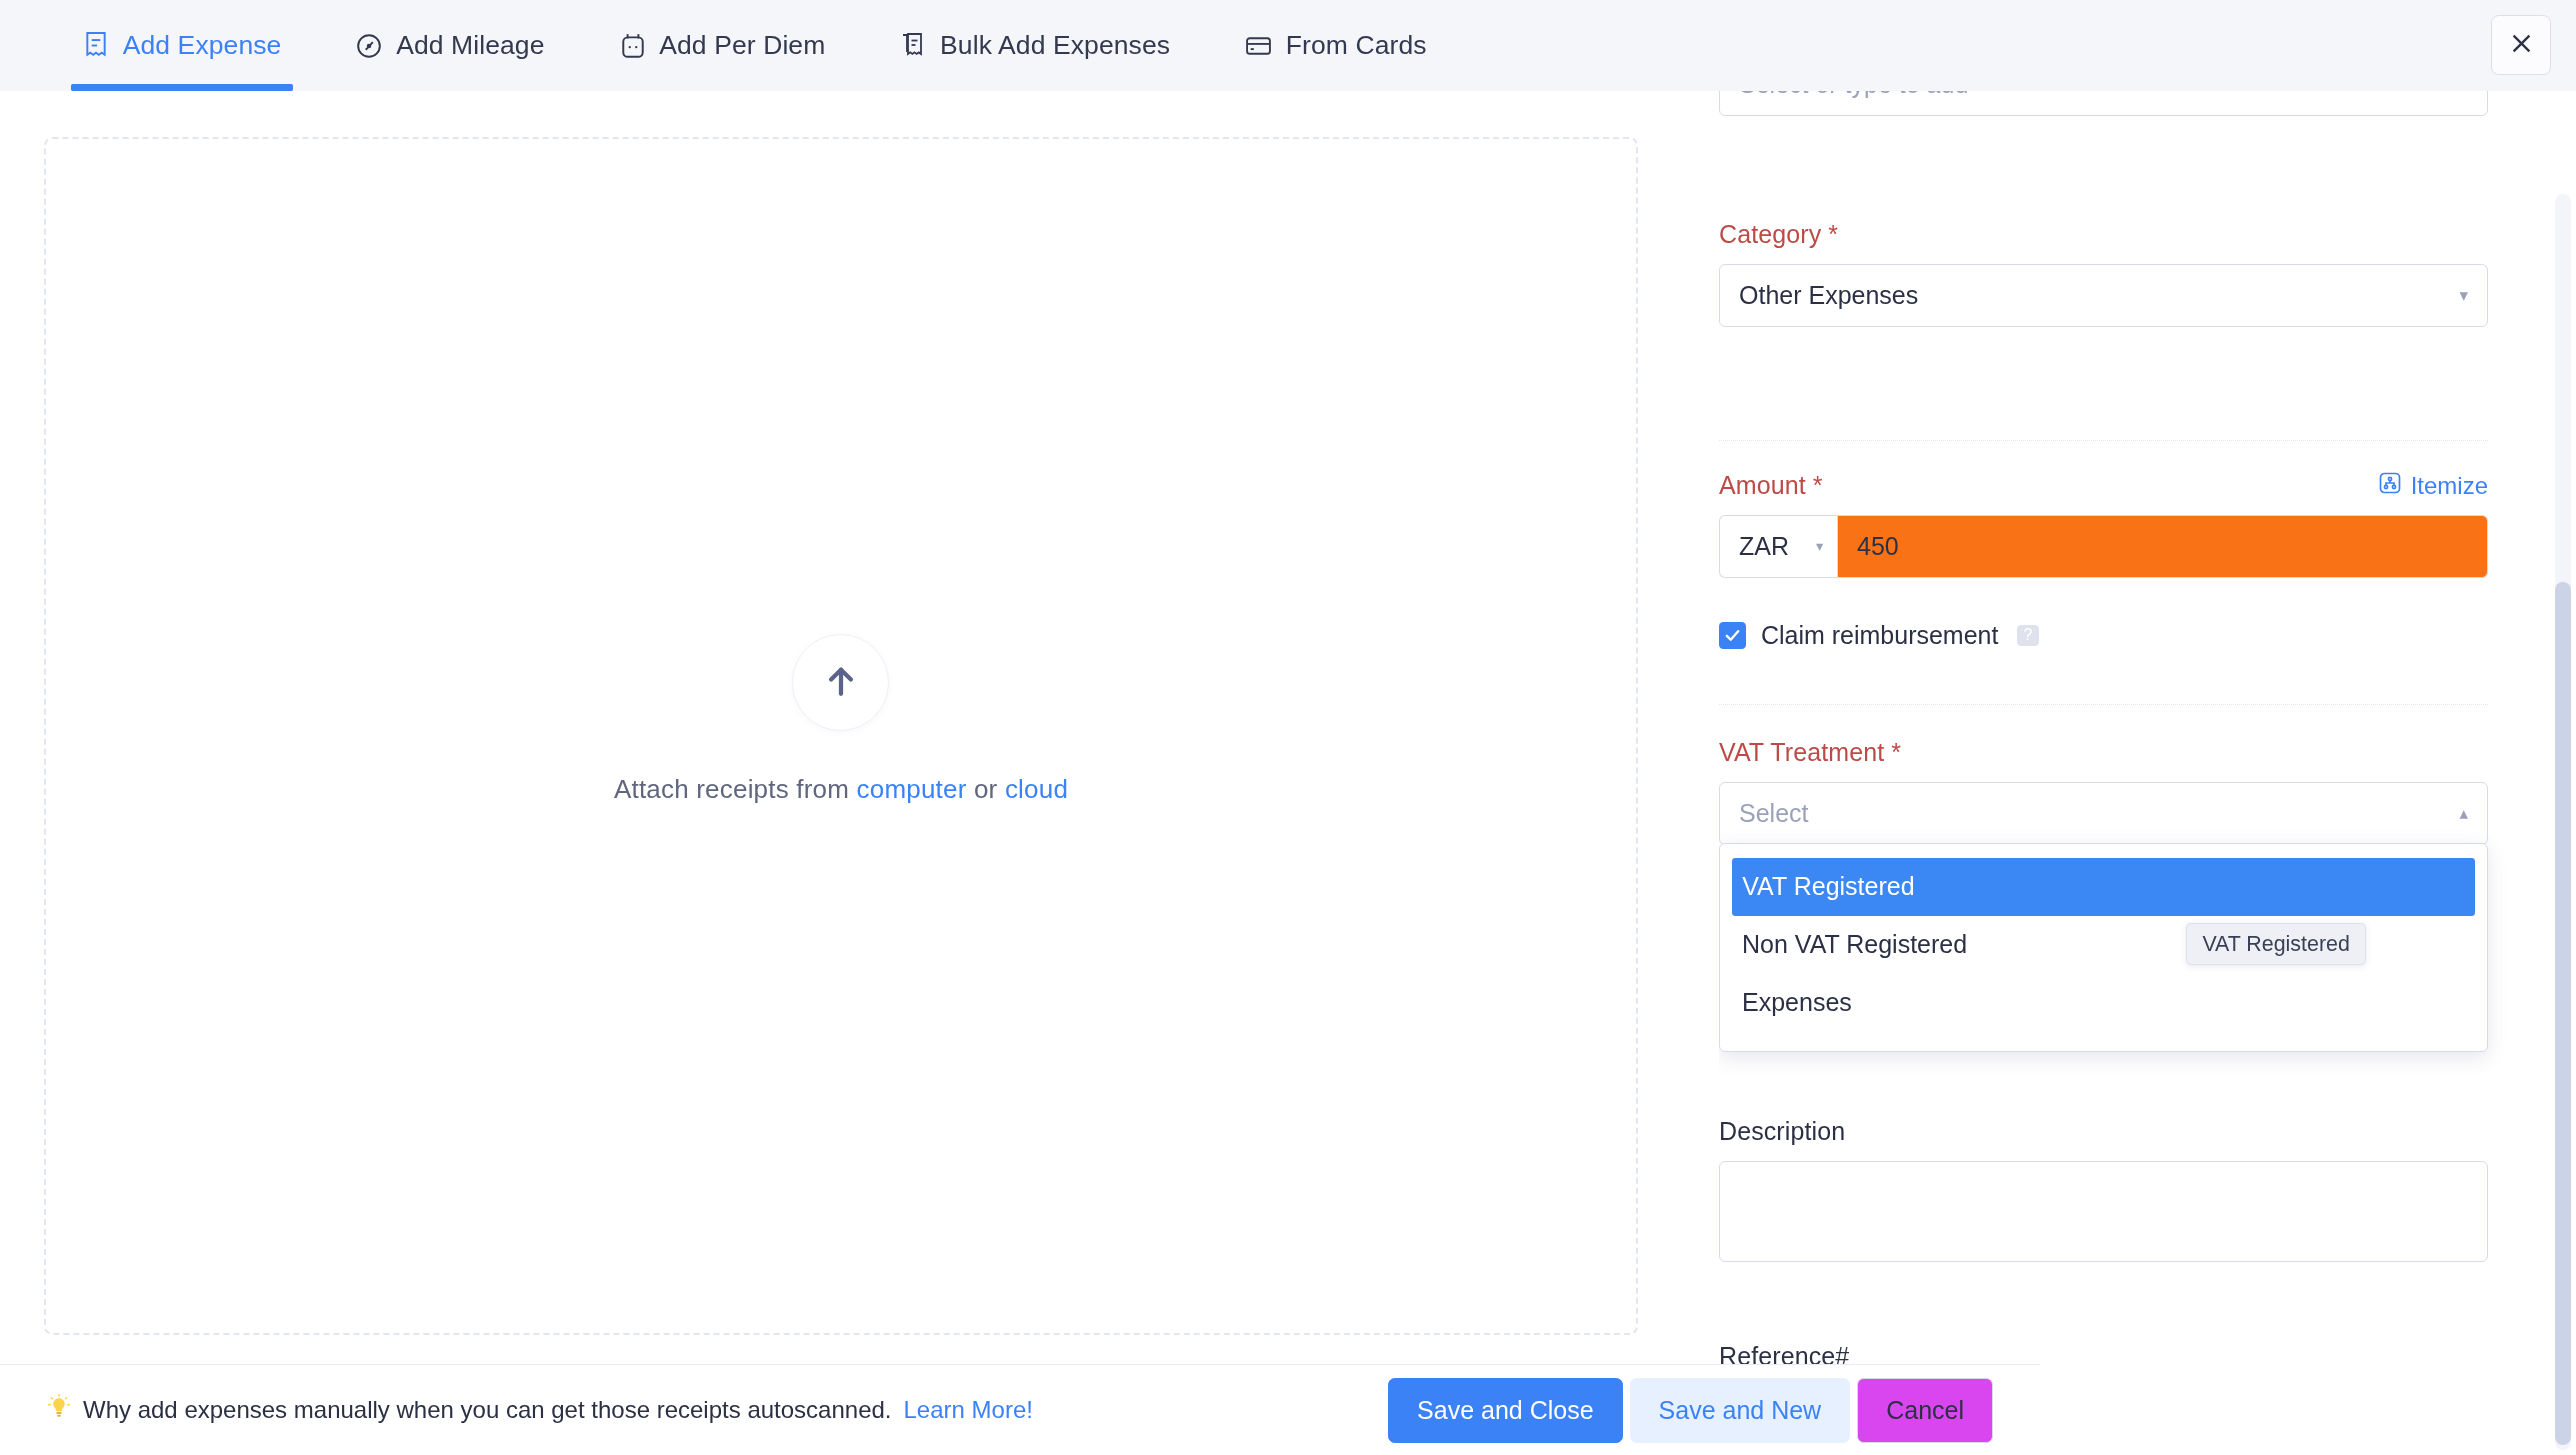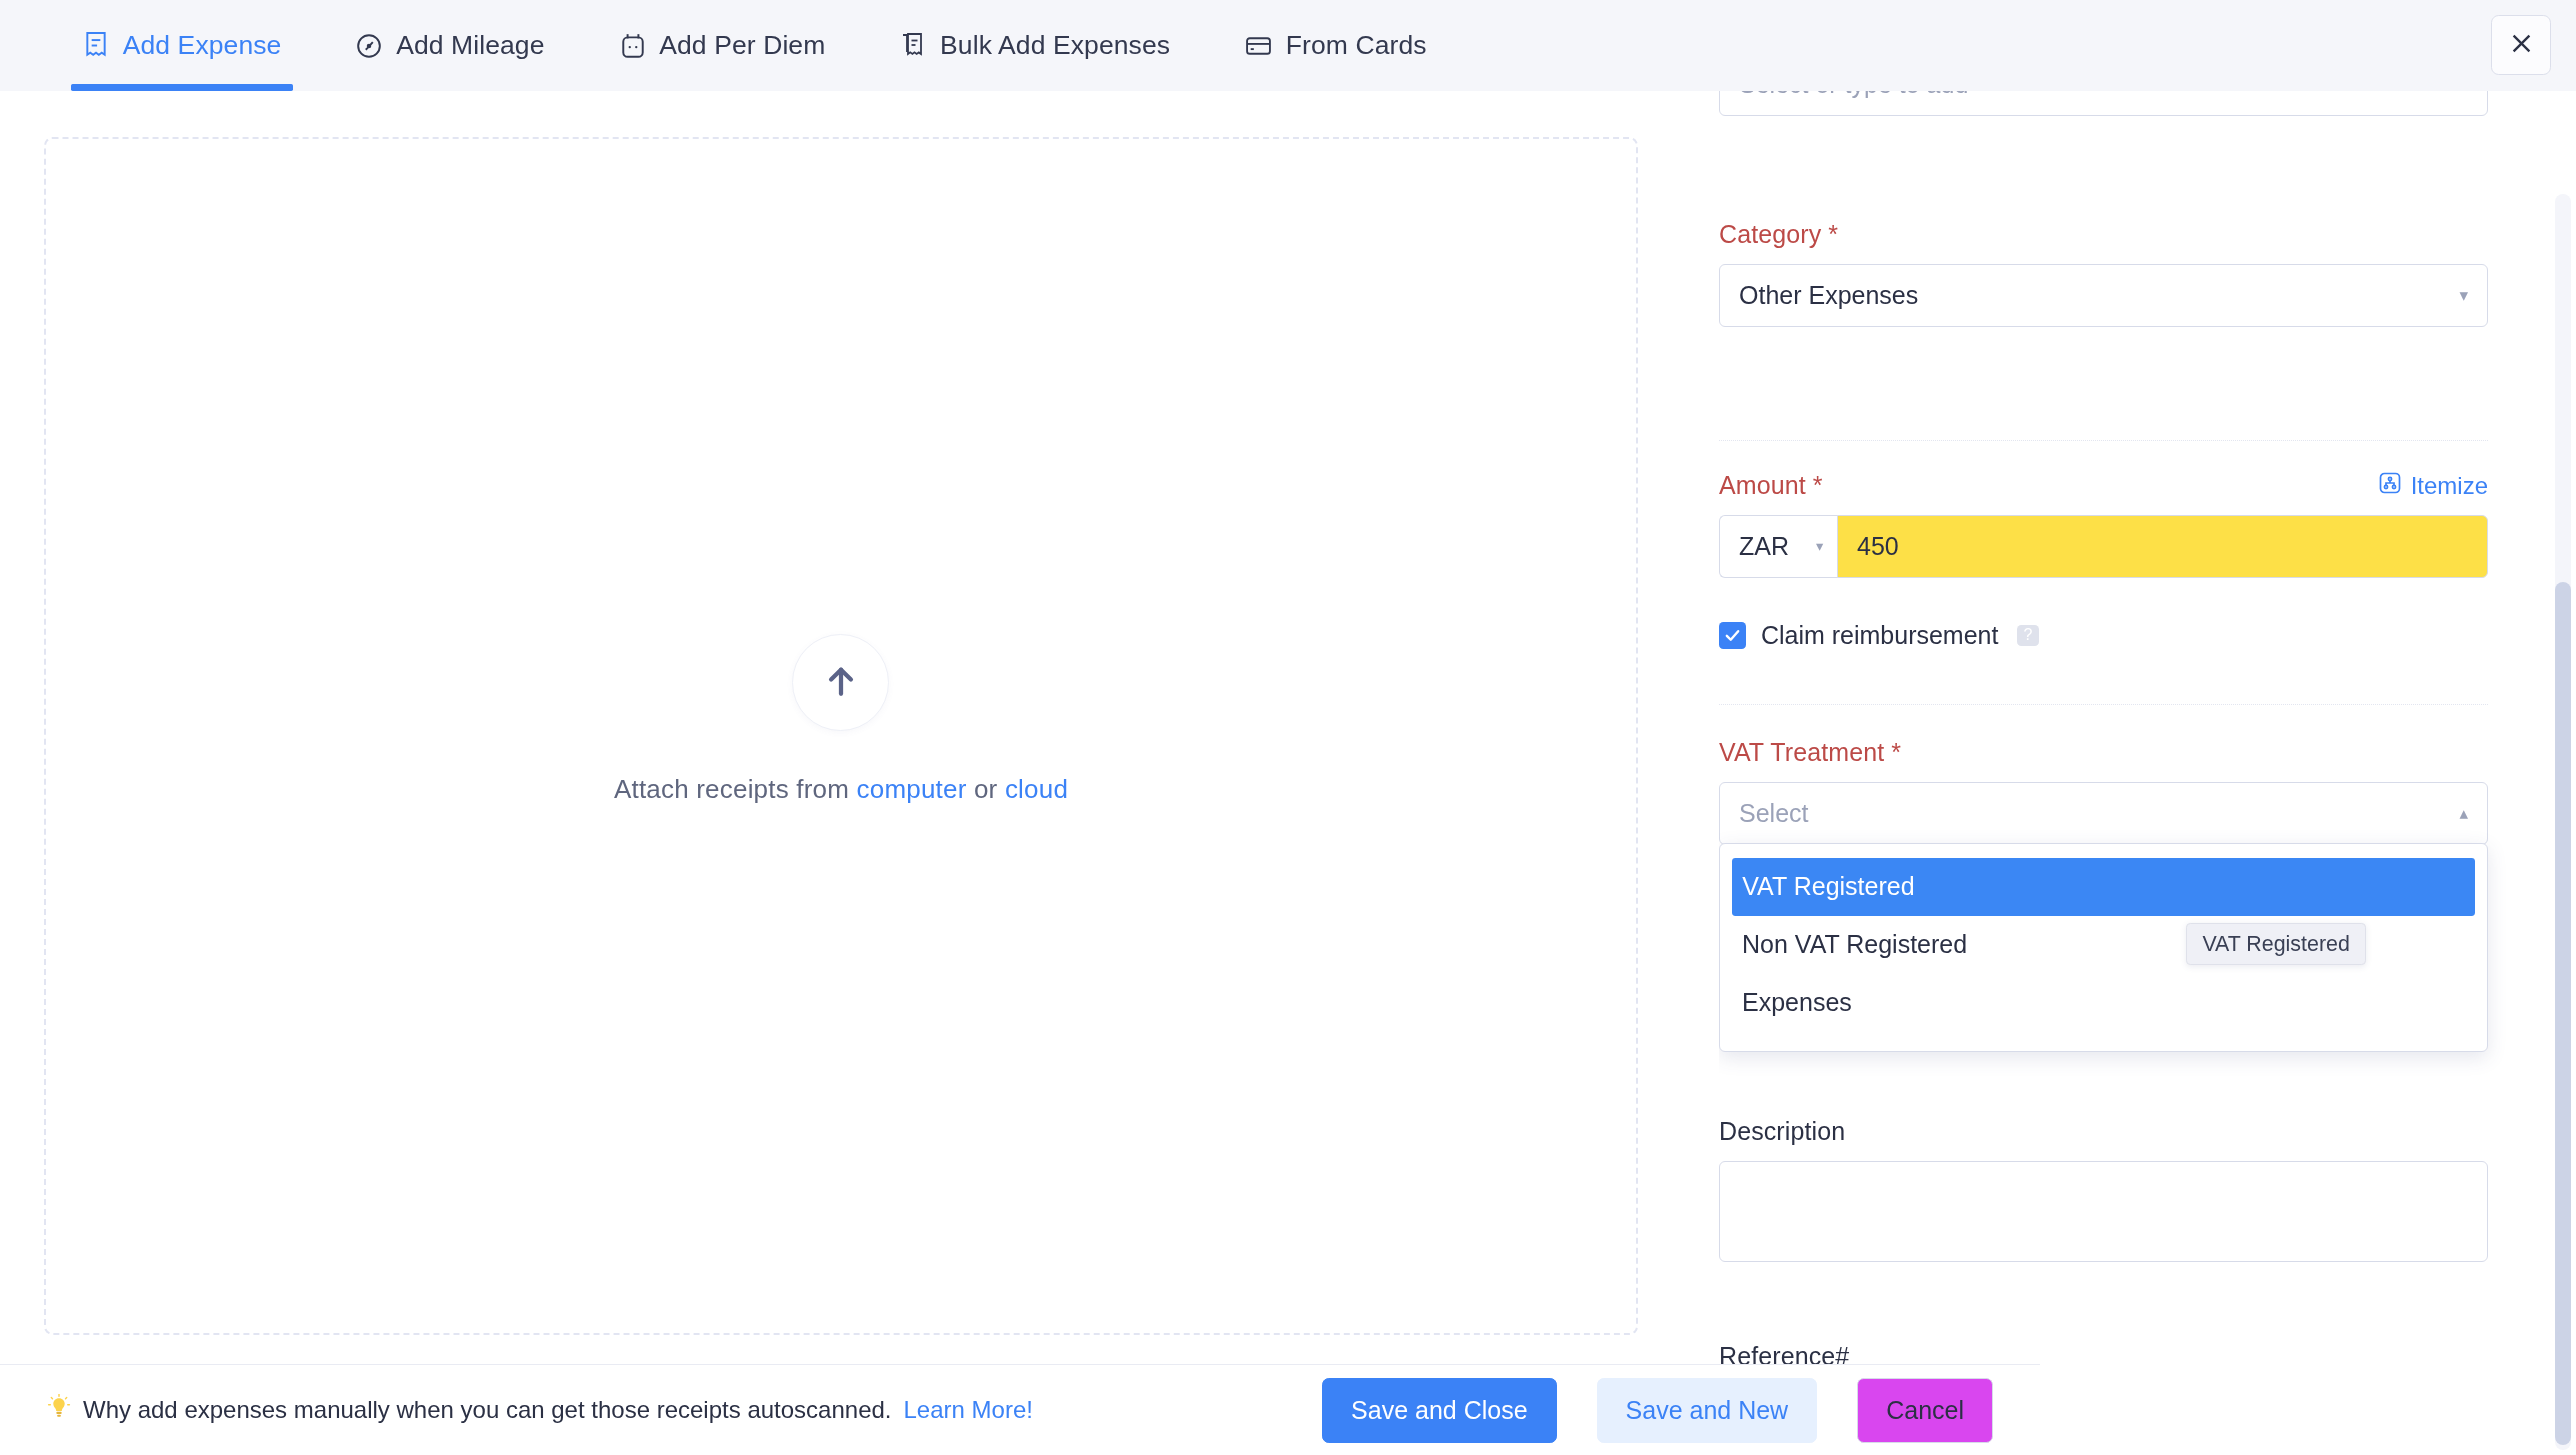--- a/index.html
+++ b/index.html
@@ -105,21 +105,21 @@
     width: 118px; height: 63px;
     border: 0.9px solid #d7dbe9; border-right: none;
     border-radius: 6px 0 0 6px; background: #fff;
     display: flex; align-items: center; justify-content: space-between;
     padding: 0 13.7px 0 19px; font-size: 25px; color: #2b3044; cursor: pointer;
   }
   .cur-box .mini-caret { color: #9ba2b8; font-size: 14.5px; }
   .amt-input {
     flex: 1; height: 63px;
     border: 0.9px solid #d7dbe9; border-radius: 0 6px 6px 0;
-    background: #fde047; padding: 0 19px;
+    background: #f97316; padding: 0 19px;
     font-size: 25px; color: #2b3044;
     font-family: "Liberation Sans", sans-serif;
     outline: none;
   }
   .itemize {
     position: absolute; right: 0; top: 0;
     display: flex; align-items: center; gap: 8.5px;
     font-size: 24px; color: #3b82f6; cursor: pointer;
   }
 
@@ -197,21 +197,21 @@
     background: #fff; border-top: 0.9px solid #e9ebf3;
     display: flex; align-items: center;
   }
   .foot-note {
     display: flex; align-items: center; gap: 12px;
     margin-left: 47px; font-size: 24px; color: #2b3044;
   }
   .foot-note .lnk { color: #3b82f6; cursor: pointer; }
   .foot-actions {
     margin-left: auto; margin-right: 47px;
-    display: flex; align-items: flex-end; gap: 40px;
+    display: flex; align-items: flex-end; gap: 7px;
   }
   .btn {
     height: 65px; border-radius: 6.8px; display: flex;
     align-items: center; justify-content: center;
     font-size: 25px; cursor: pointer; padding: 0 28px;
     font-family: "Liberation Sans", sans-serif;
   }
   .btn.primary { background: #3b82f6; color: #fff; border: 0.9px solid #3b82f6; }
   .btn.secondary { background: #e6f0fe; color: #3b82f6; border: 0.9px solid #e6f0fe; }
   .btn.ghost { background: #d946ef; color: #2b3044; border: 0.9px solid #d7dbe9; }

